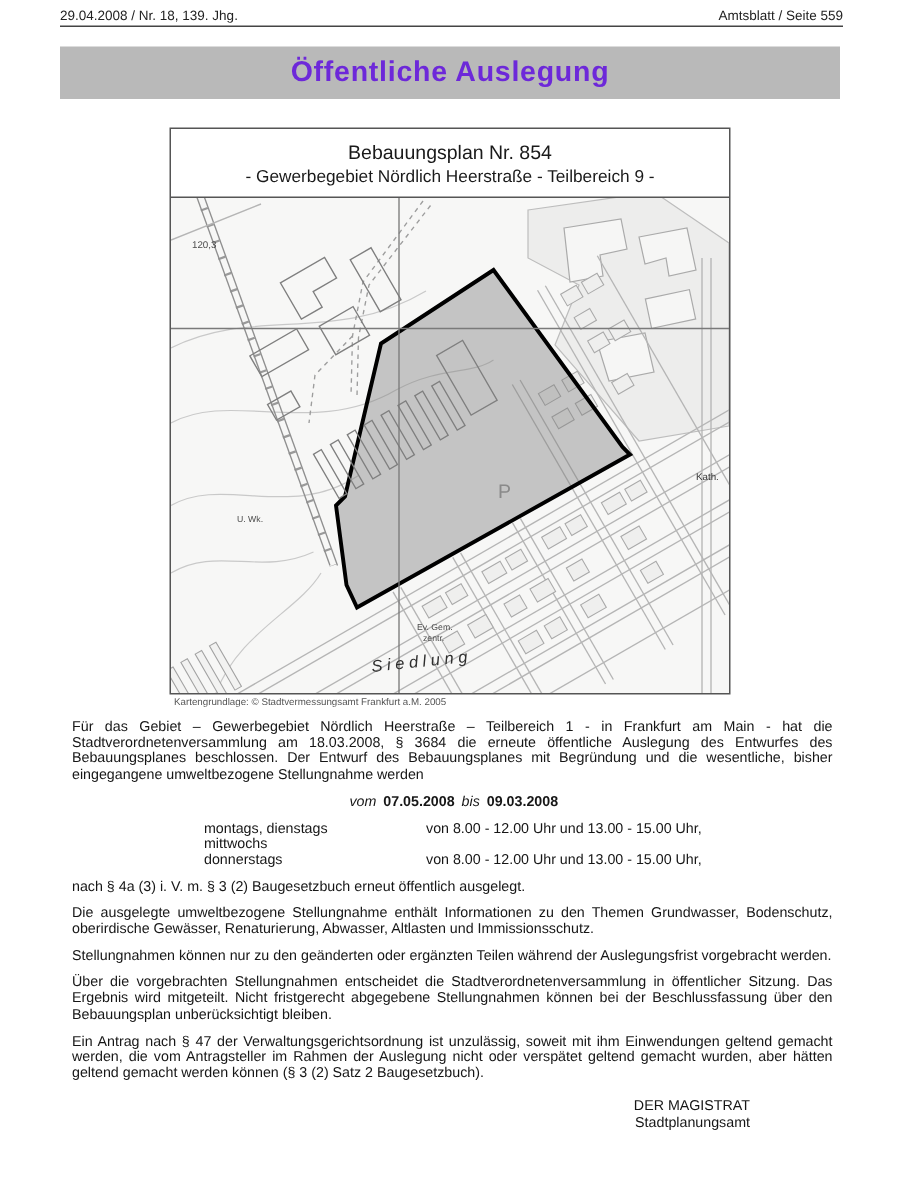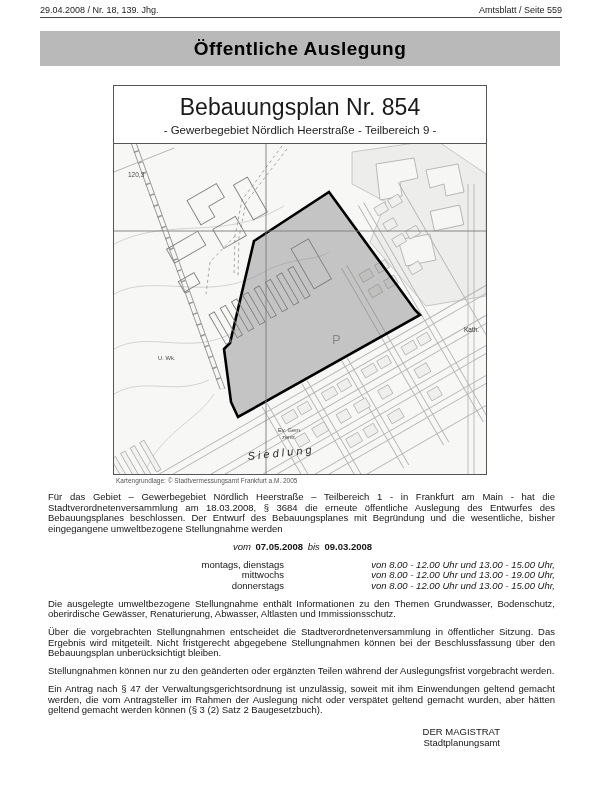--- a/index.html
+++ b/index.html
@@ -8,38 +8,38 @@
     font-family:"Liberation Sans","DejaVu Sans",sans-serif;color:#161616;
     position:relative;
   }
   
   .hdr{display:flex;justify-content:space-between;align-items:flex-end;
        padding:5px 38px 2px 40px;font-size:9px;color:#222;text-align:center;}
   .hdr-rule{border:0;border-top:1px solid #444;margin:0 38px 0 40px;}
   
   .banner{margin:13px 40px 0 40px;background:#b9b9b9;height:35px;
           display:flex;align-items:center;justify-content:center;}
-  .banner span{font-size:19px;font-weight:bold;color:#000000;letter-spacing:.5px;}
+  .banner span{font-size:19px;font-weight:bold;color:#6d28d9;letter-spacing:.5px;}
   
   .map-frame{width:372px;margin:19px auto 0 auto;border:1px solid #555;background:#fff;}
   .map-title-box{border-bottom:1px solid #555;text-align:center;padding:8px 4px 7px 4px;}
-  .map-title{font-size:23px;color:#1a1a1a;margin:0 0 3px 0;}
+  .map-title{font-size:13px;color:#1a1a1a;margin:0 0 3px 0;}
   .map-subtitle{font-size:11.5px;color:#1a1a1a;}
   .map-canvas{display:block;}
   .map-caption{font-size:6.5px;color:#555;margin:2px 0 0 116px;}
   
   .bodycol{margin:8px 45px 0 48px;font-size:9.5px;line-height:10.7px;}
   .para{text-align:justify;margin:0 0 7px 0;}
   .dateline{text-align:center;margin:1px 0 7px 0;}
   .dateline b{font-weight:bold;}
   .dateline span{margin:0 2px;font-style:italic;}
-  .schedule{margin:2px 0 7px 88px;text-align:right;}
+  .schedule{margin:2px 0 7px 88px;}
   .sched-row{display:flex;}
   .sched-days{width:148px;flex:none;}
-  .sched-hours{flex:1;font-style:italic;}
+  .sched-hours{flex:1;}
   .footer{margin:3px 55px 0 0;float:right;text-align:right;font-size:9.5px;line-height:11px;}
 </style>
 </head>
 <body>
 
 <div class="hdr">
   <span>29.04.2008 / Nr. 18, 139. Jhg.</span>
   <span>Amtsblatt / Seite 559</span>
 </div>
 <hr class="hdr-rule">
@@ -231,30 +231,30 @@
   </div>
 
 
   <div class="schedule">
     <div class="sched-row">
       <span class="sched-days">montags, dienstags</span>
       <span class="sched-hours">von 8.00 - 12.00 Uhr und 13.00 - 15.00 Uhr,</span>
     </div>
     <div class="sched-row">
       <span class="sched-days">mittwochs</span>
-      <span class="sched-hours">von 8.00 - 12.00 Uhr und 13.00 - 19.00 Uhr,</span>
     </div>
     <div class="sched-row">
       <span class="sched-days">donnerstags</span>
       <span class="sched-hours">von 8.00 - 12.00 Uhr und 13.00 - 15.00 Uhr,</span>
     </div>
   </div>
 
+  <p class="para">nach § 4a (3) i. V. m. § 3 (2) Baugesetzbuch erneut öffentlich ausgelegt.</p>
   <p class="para">Die ausgelegte umweltbezogene Stellungnahme enthält Informationen zu den Themen Grundwasser, Bodenschutz, oberirdische Gewässer, Renaturierung, Abwasser, Altlasten und Immissionsschutz.</p>
+  <p class="para">Stellungnahmen können nur zu den geänderten oder ergänzten Teilen während der Auslegungsfrist vorgebracht werden.</p>
   <p class="para">Über die vorgebrachten Stellungnahmen entscheidet die Stadtverordnetenversammlung in öffentlicher Sitzung. Das Ergebnis wird mitgeteilt. Nicht fristgerecht abgegebene Stellungnahmen können bei der Beschlussfassung über den Bebauungsplan unberücksichtigt bleiben.</p>
-  <p class="para">Stellungnahmen können nur zu den geänderten oder ergänzten Teilen während der Auslegungsfrist vorgebracht werden.</p>
   <p class="para">Ein Antrag nach § 47 der Verwaltungsgerichtsordnung ist unzulässig, soweit mit ihm Einwendungen geltend gemacht werden, die vom Antragsteller im Rahmen der Auslegung nicht oder verspätet geltend gemacht wurden, aber hätten geltend gemacht werden können (§ 3 (2) Satz 2 Baugesetzbuch).</p>
 
   <div class="footer">
     <div>DER MAGISTRAT</div>
     <div>Stadtplanungsamt</div>
   </div>
 </div>
 
 </body></html>

